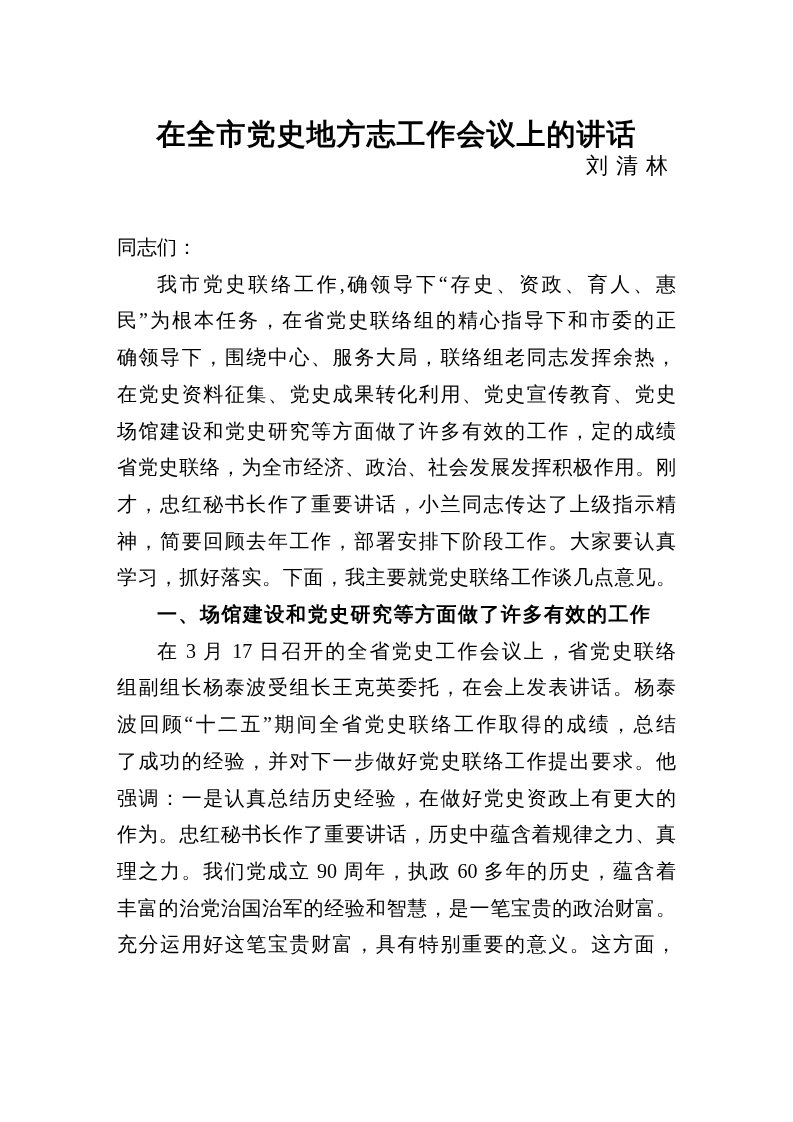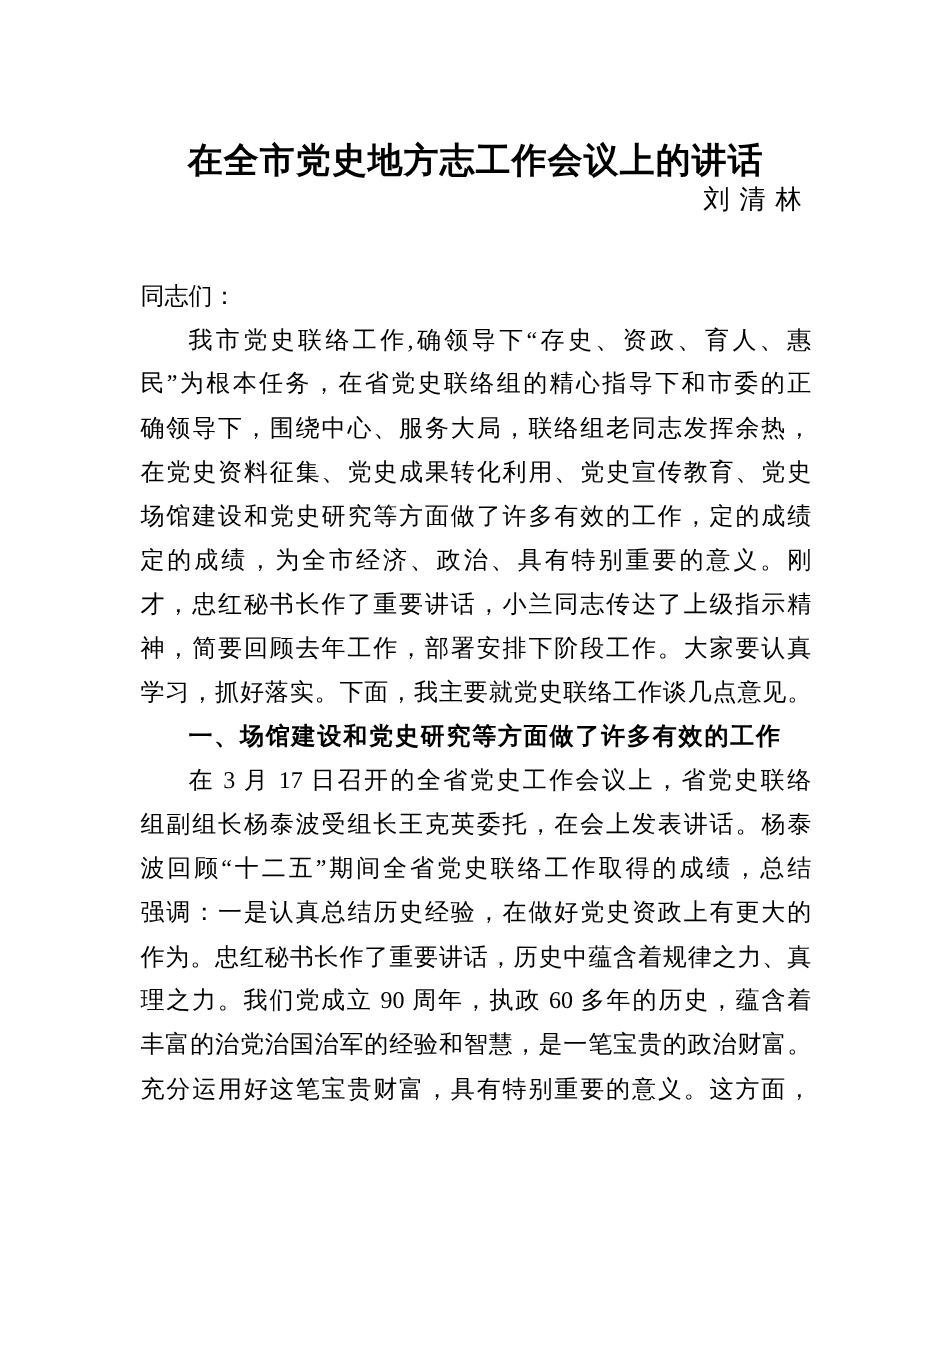--- a/index.html
+++ b/index.html
@@ -66,32 +66,33 @@
   <div class="doc-body" id="doc-body">
       <div class="block paragraph">
         <div class="line">同志们：</div>
       </div>
       <div class="block paragraph">
         <div class="line j ind">我市党史联络工作,确领导下“存史、资政、育人、惠</div>
         <div class="line j">民”为根本任务，在省党史联络组的精心指导下和市委的正</div>
         <div class="line j">确领导下，围绕中心、服务大局，联络组老同志发挥余热，</div>
         <div class="line j">在党史资料征集、党史成果转化利用、党史宣传教育、党史</div>
         <div class="line j">场馆建设和党史研究等方面做了许多有效的工作，定的成绩</div>
-        <div class="line j">定的成绩，为全市经济、政治、具有特别重要的意义。刚</div>
+        <div class="line j">省党史联络，为全市经济、政治、社会发展发挥积极作用。刚</div>
         <div class="line j">才，忠红秘书长作了重要讲话，小兰同志传达了上级指示精</div>
         <div class="line j">神，简要回顾去年工作，部署安排下阶段工作。大家要认真</div>
         <div class="line j">学习，抓好落实。下面，我主要就党史联络工作谈几点意见。</div>
       </div>
       <div class="block heading">
         <div class="line ind">一、场馆建设和党史研究等方面做了许多有效的工作</div>
       </div>
       <div class="block paragraph">
         <div class="line j ind">在 3 月 17 日召开的全省党史工作会议上，省党史联络</div>
         <div class="line j">组副组长杨泰波受组长王克英委托，在会上发表讲话。杨泰</div>
         <div class="line j">波回顾“十二五”期间全省党史联络工作取得的成绩，总结</div>
+        <div class="line j">了成功的经验，并对下一步做好党史联络工作提出要求。他</div>
         <div class="line j">强调：一是认真总结历史经验，在做好党史资政上有更大的</div>
         <div class="line j">作为。忠红秘书长作了重要讲话，历史中蕴含着规律之力、真</div>
         <div class="line j">理之力。我们党成立 90 周年，执政 60 多年的历史，蕴含着</div>
         <div class="line j">丰富的治党治国治军的经验和智慧，是一笔宝贵的政治财富。</div>
         <div class="line j">充分运用好这笔宝贵财富，具有特别重要的意义。这方面，</div>
       </div>
     </div>
 </div>
 
 </body></html>

